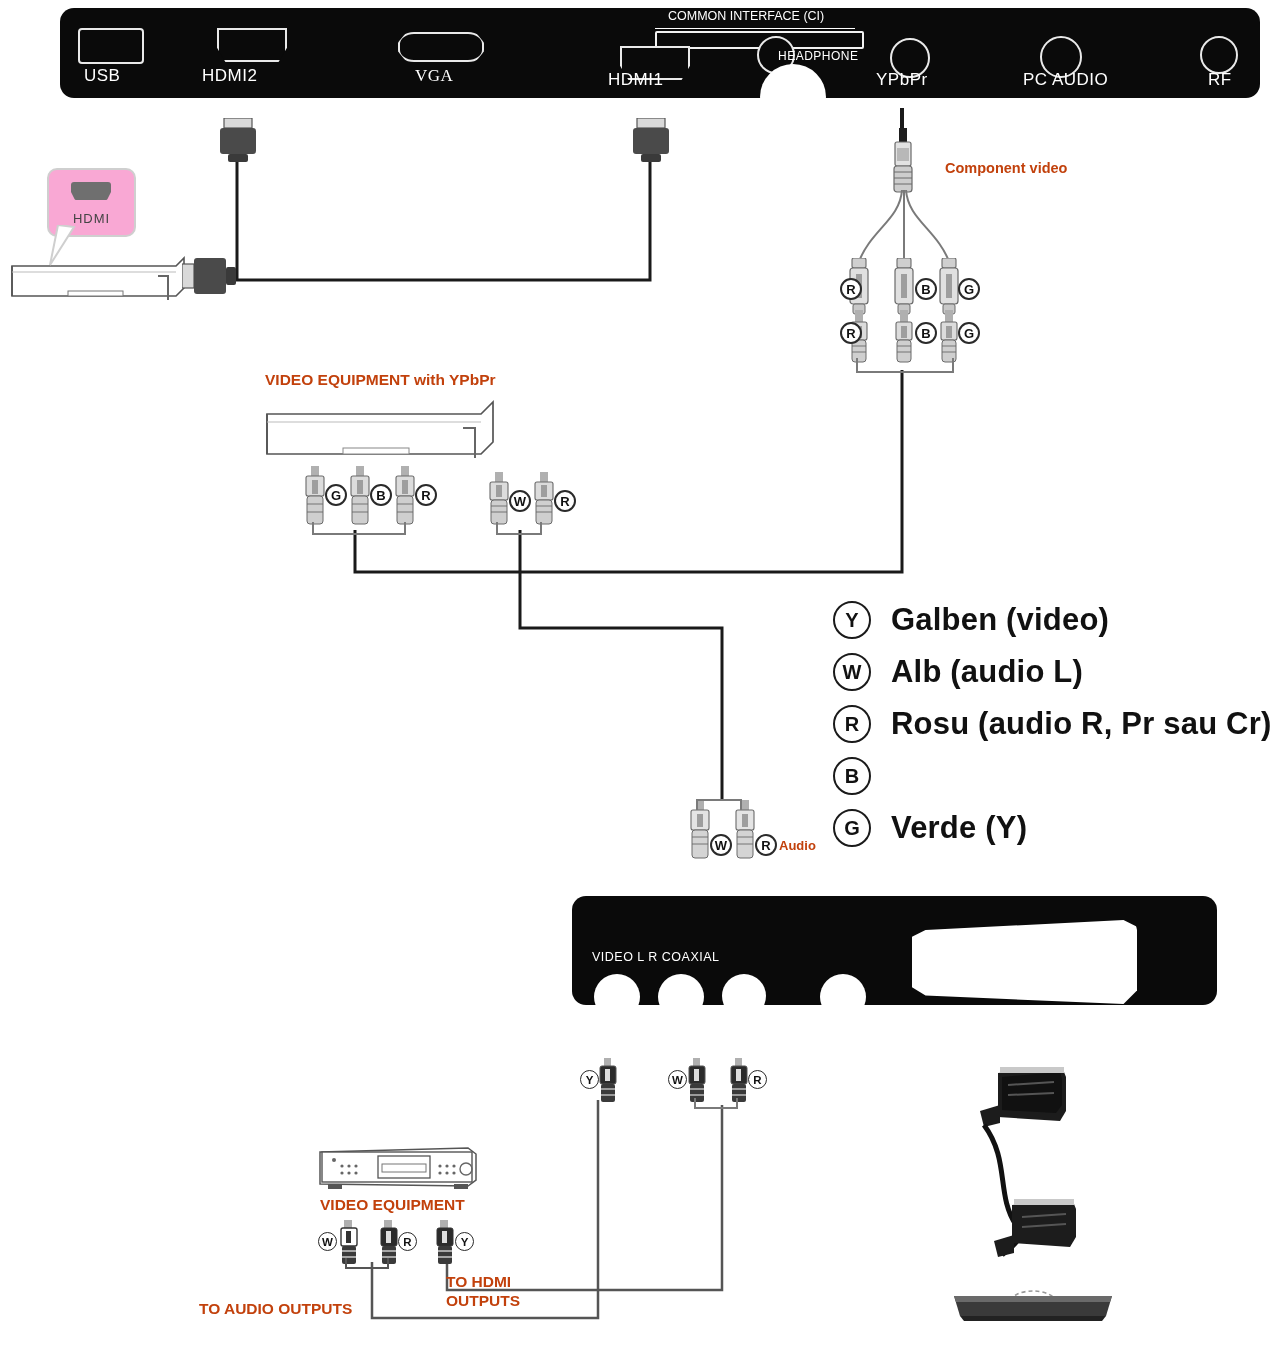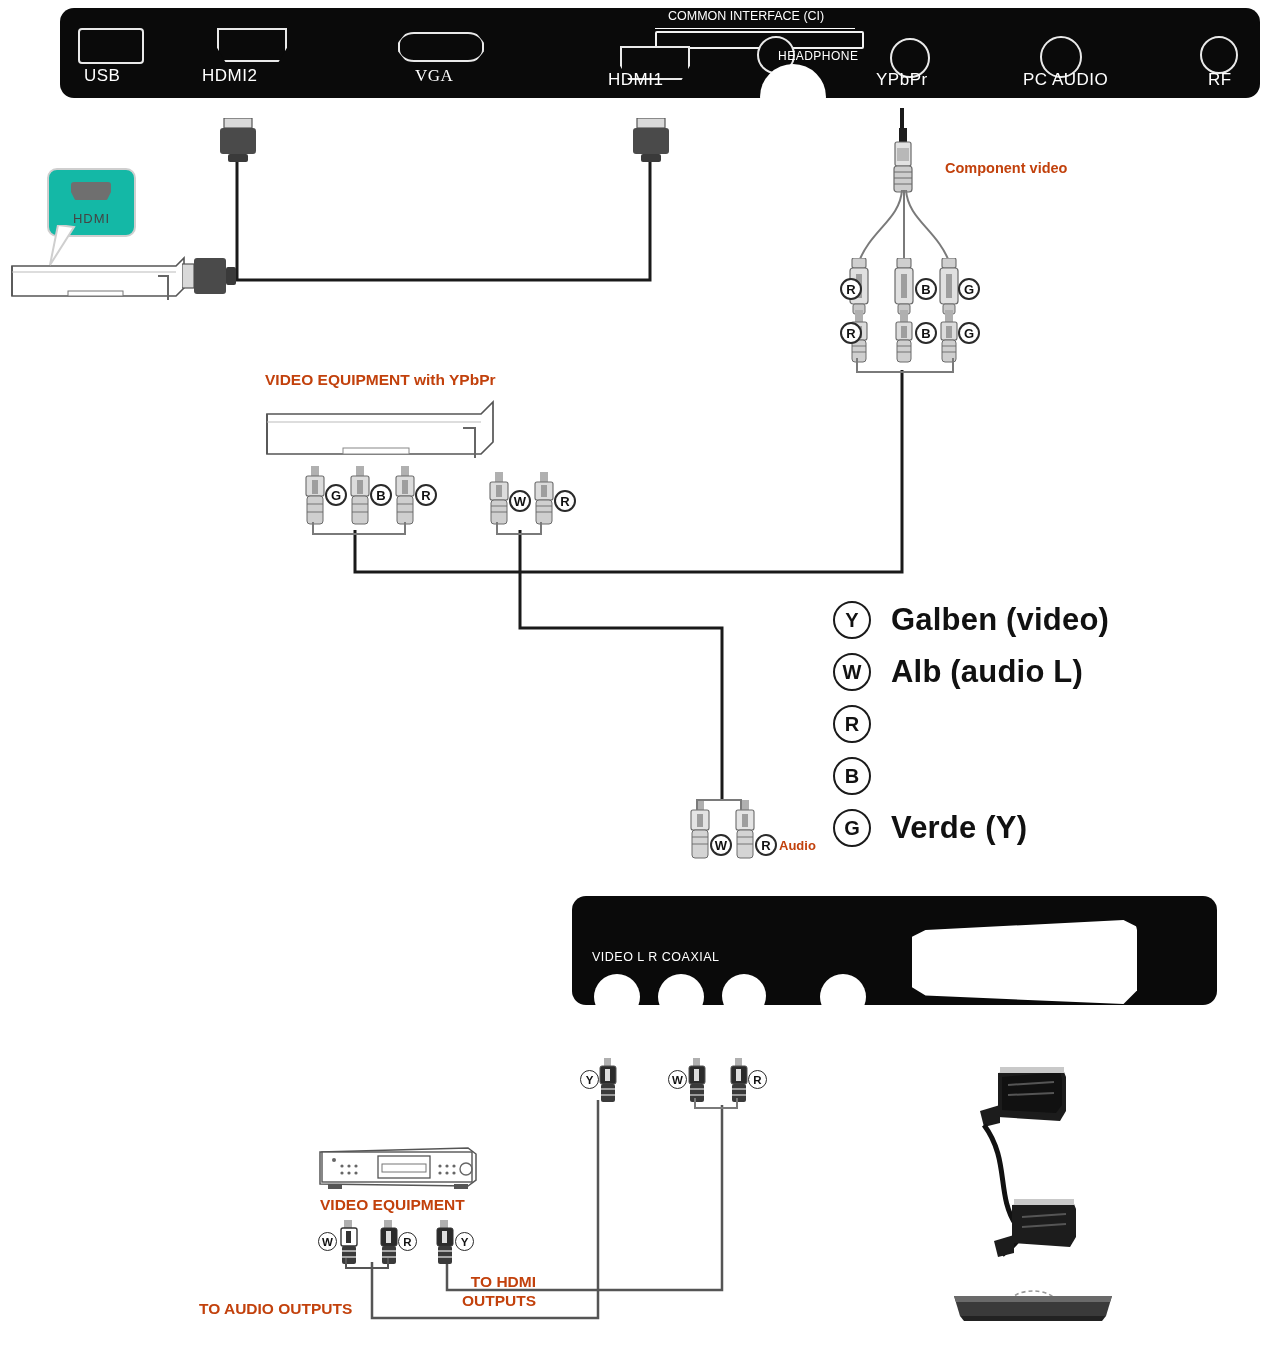--- a/index.html
+++ b/index.html
@@ -56,30 +56,30 @@
     border:2px solid #2a2a2a;background:#fff;
     display:flex;align-items:center;justify-content:center;
     font-size:13px;font-weight:bold;color:#111;box-sizing:border-box;
     font-family:"Liberation Sans",sans-serif;
   }
   .badge.sm{width:19px;height:19px;font-size:11.5px;border-width:1.8px;}
 
   
   .cap{position:absolute;font-weight:bold;color:#c2410c;white-space:nowrap;}
   .cap.s14{font-size:14.5px;}
-  .cap.s15{font-size:15.5px;text-align:right;}
+  .cap.s15{font-size:15.5px;}
   .cap.s13{font-size:13px;}
 
   
   svg.wires{position:absolute;left:0;top:0;width:1281px;height:1354px;pointer-events:none;}
 
   
   .dev-box{position:absolute;}
   .callout{
-    position:absolute;background:#14b8a6;border:2px solid #cfcfcf;border-radius:10px;
+    position:absolute;background:#f9a8d4;border:2px solid #cfcfcf;border-radius:10px;
   }
   .callout .cotext{
     position:absolute;left:0;right:0;bottom:9px;text-align:center;
     font-size:13px;color:#444;letter-spacing:1px;font-family:"Liberation Sans",sans-serif;
   }
   .co-hdmi-icon{
     position:absolute;background:#6f6f6f;border-radius:3px 3px 5px 5px;
     clip-path:polygon(0 0,100% 0,100% 55%,90% 100%,10% 100%,0 55%);
   }
 </style>
@@ -352,20 +352,21 @@
     <div class="legrow">
       <div class="legbadge">Y</div>
       <div class="legtext">Galben (video)</div>
     </div>
     <div class="legrow">
       <div class="legbadge">W</div>
       <div class="legtext">Alb (audio L)</div>
     </div>
     <div class="legrow">
       <div class="legbadge">R</div>
+      <div class="legtext">Rosu (audio R, Pr sau Cr)</div>
     </div>
     <div class="legrow">
       <div class="legbadge">B</div>
     </div>
     <div class="legrow">
       <div class="legbadge">G</div>
       <div class="legtext">Verde (Y)</div>
     </div>
   </div>
 

